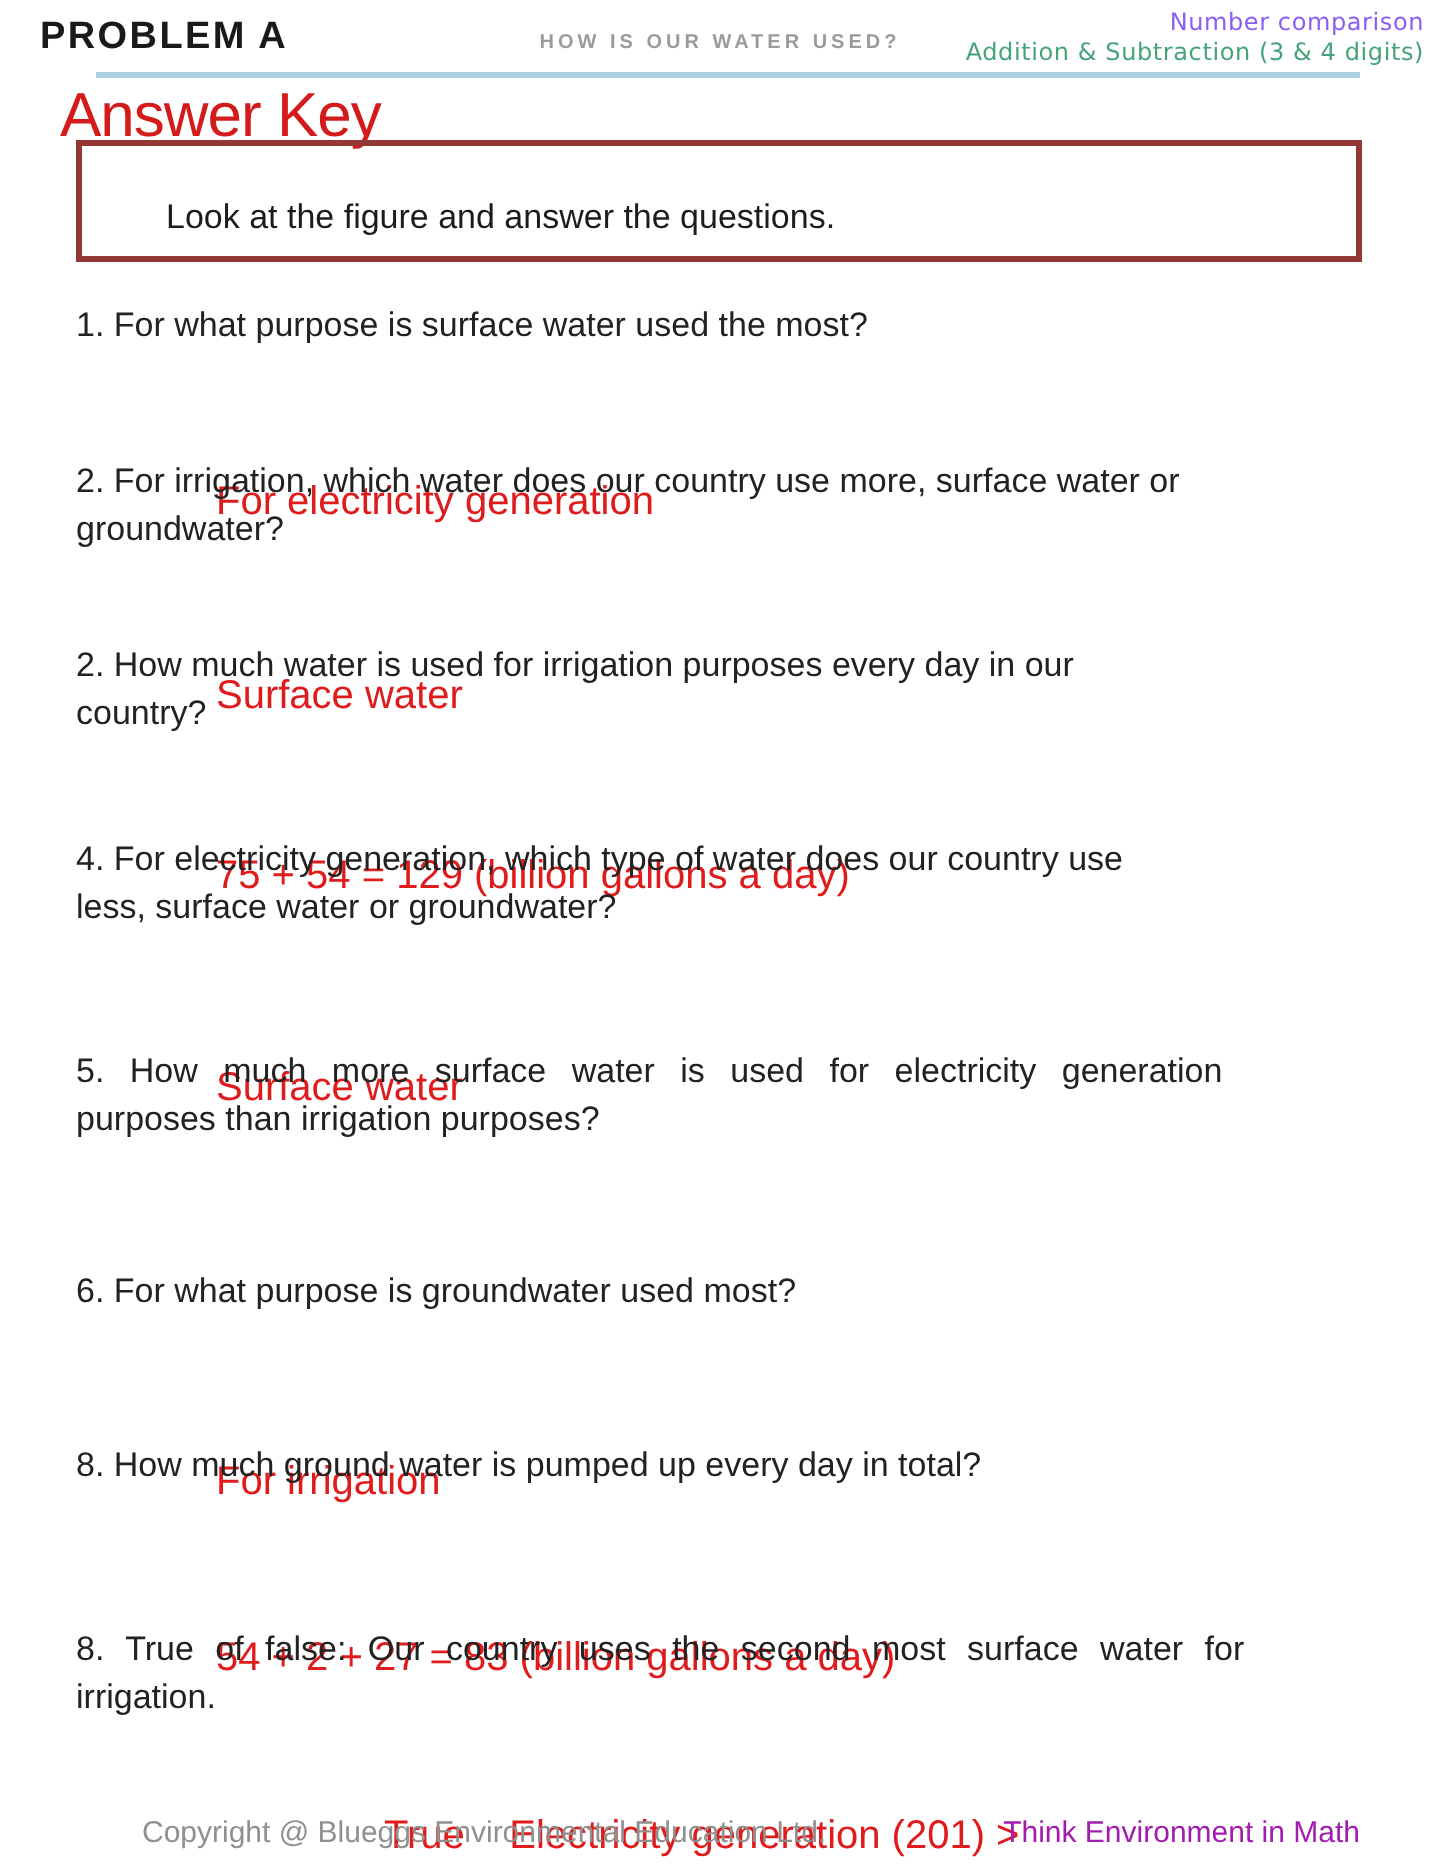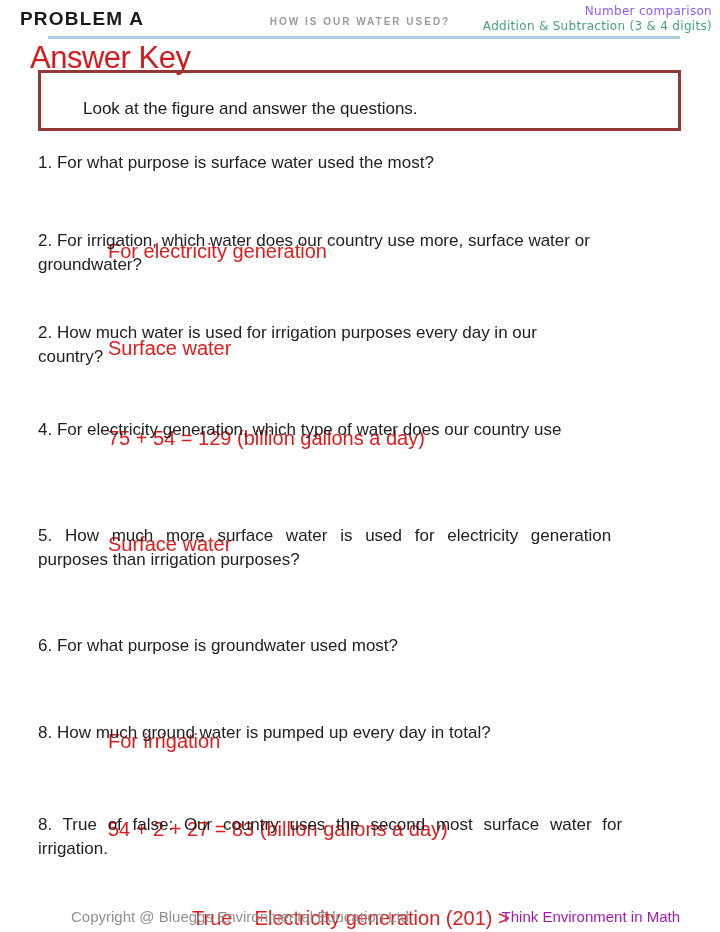--- a/index.html
+++ b/index.html
@@ -130,20 +130,21 @@
   <div class="q q3">
     <div>2. How much water is used for irrigation purposes every day in our</div>
     <div>country?</div>
   </div>
   <div class="a a3">
     <div>75 + 54 = 129 (billion gallons a day)</div>
   </div>
 
   <div class="q q4">
     <div>4. For electricity generation, which type of water does our country use</div>
+    <div>less, surface water or groundwater?</div>
   </div>
   <div class="a a4">
     <div>Surface water</div>
   </div>
 
   <div class="q q5">
     <div class="jl5">5. How much more surface water is used for electricity generation</div>
     <div>purposes than irrigation purposes?</div>
   </div>
 

